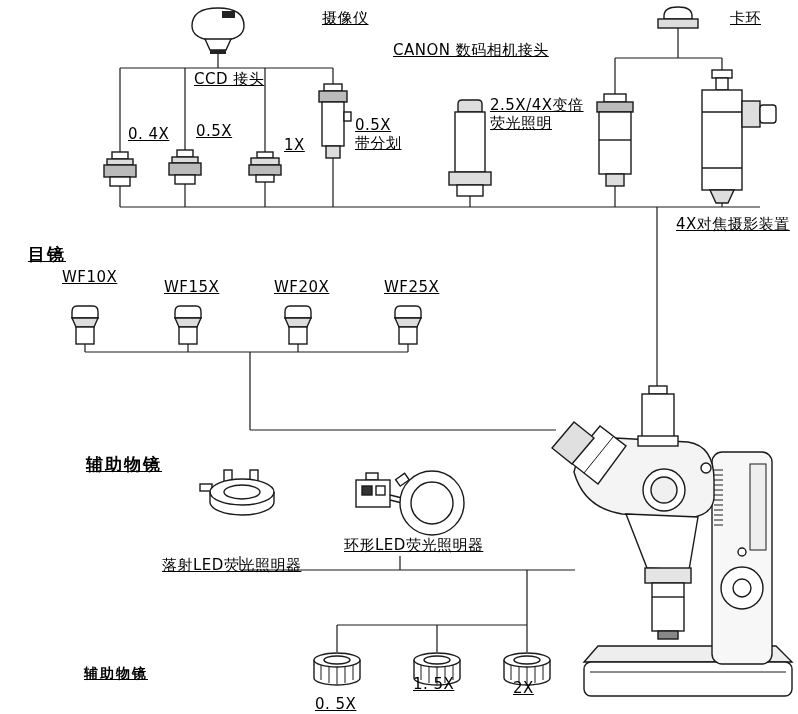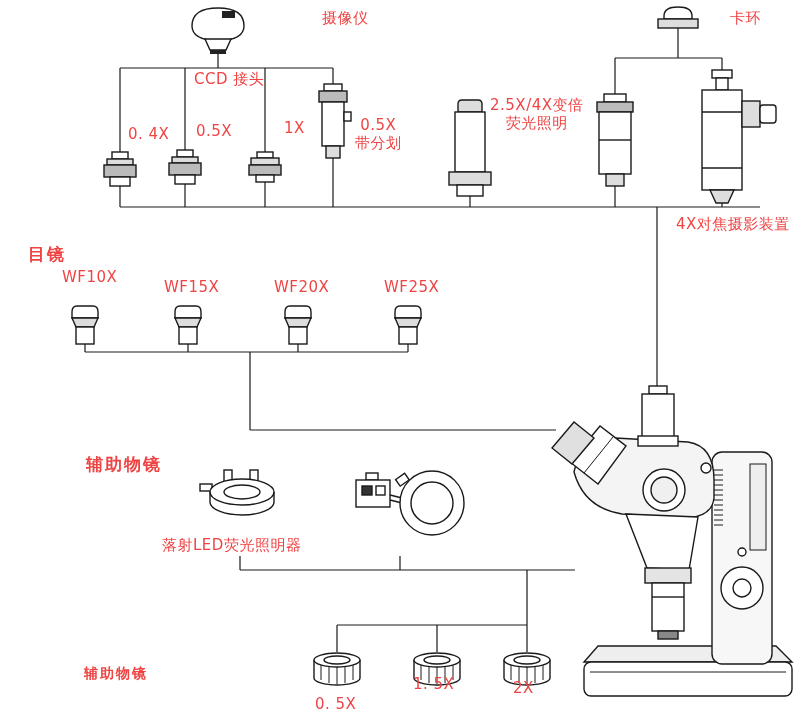--- a/index.html
+++ b/index.html
@@ -10,25 +10,26 @@
     font-family:"DejaVu Sans",sans-serif;
     color:#111;
     overflow:hidden;
   }
   #artwork{position:absolute;left:0;top:0;}
   .lbl{
     position:absolute;
     white-space:nowrap;
     font-size:15px;
     line-height:18px;
-    color:#ef4444;
+    color:#000000;
     letter-spacing:0.5px;
+    text-decoration:underline;
   }
   .lbl.hdr{font-weight:bold;font-size:17px;letter-spacing:2px;}
-  .lbl .ln{display:block;text-align:center;}
+  .lbl .ln{display:block;}
 </style>
 </head>
 <body>
 
 <div id="screen">
 
   <svg id="artwork" width="798" height="714" viewBox="0 0 798 714" fill="none" stroke="#1a1a1a" stroke-width="1.4">
 
     <g stroke-width="1.2">
       <path d="M218,54 V68 M120,68 H333 M120,68 V152 M185,68 V150 M265,68 V152 M333,68 V84
@@ -195,45 +196,47 @@
 
       <path d="M626,514 L698,517 L689,570 L647,568 Z" fill="#fff"></path>
       <rect x="645" y="568" width="46" height="15" fill="#e4e4e4"></rect>
       <rect x="652" y="583" width="32" height="48" fill="#fff"></rect>
       <line x1="652" y1="597" x2="684" y2="597"></line>
       <rect x="658" y="631" width="20" height="8" fill="#888"></rect>
     </g>
   </svg>
 
   <div class="lbl" style="left:322px;top:9px">摄像仪</div>
+  <div class="lbl" style="left:393px;top:41px">CANON 数码相机接头</div>
   <div class="lbl" style="left:730px;top:9px">卡环</div>
   <div class="lbl" style="left:194px;top:70px">CCD 接头</div>
   <div class="lbl" style="left:128px;top:125px">0. 4X</div>
   <div class="lbl" style="left:196px;top:122px">0.5X</div>
-  <div class="lbl" style="left:284px;top:119px">1X</div>
+  <div class="lbl" style="left:284px;top:136px">1X</div>
 
   <div class="lbl" style="left:355px;top:116px">
     <span class="ln">0.5X</span>
     <span class="ln">带分划</span>
   </div>
 
   <div class="lbl" style="left:490px;top:96px">
     <span class="ln">2.5X/4X变倍</span>
     <span class="ln">荧光照明</span>
   </div>
 
   <div class="lbl" style="left:676px;top:215px">4X对焦摄影装置</div>
 
   <div class="lbl hdr" style="left:28px;top:245px">目镜</div>
   <div class="lbl" style="left:62px;top:268px">WF10X</div>
   <div class="lbl" style="left:164px;top:278px">WF15X</div>
   <div class="lbl" style="left:274px;top:278px">WF20X</div>
   <div class="lbl" style="left:384px;top:278px">WF25X</div>
 
   <div class="lbl hdr" style="left:86px;top:455px">辅助物镜</div>
-  <div class="lbl" style="left:162px;top:536px">落射LED荧光照明器</div>
+  <div class="lbl" style="left:162px;top:556px">落射LED荧光照明器</div>
+  <div class="lbl" style="left:344px;top:536px">环形LED荧光照明器</div>
 
   <div class="lbl hdr" style="left:84px;top:664px;font-size:14px">辅助物镜</div>
   <div class="lbl" style="left:315px;top:695px">0. 5X</div>
   <div class="lbl" style="left:413px;top:675px">1. 5X</div>
   <div class="lbl" style="left:513px;top:679px">2X</div>
 
 </div>
 
 </body></html>

